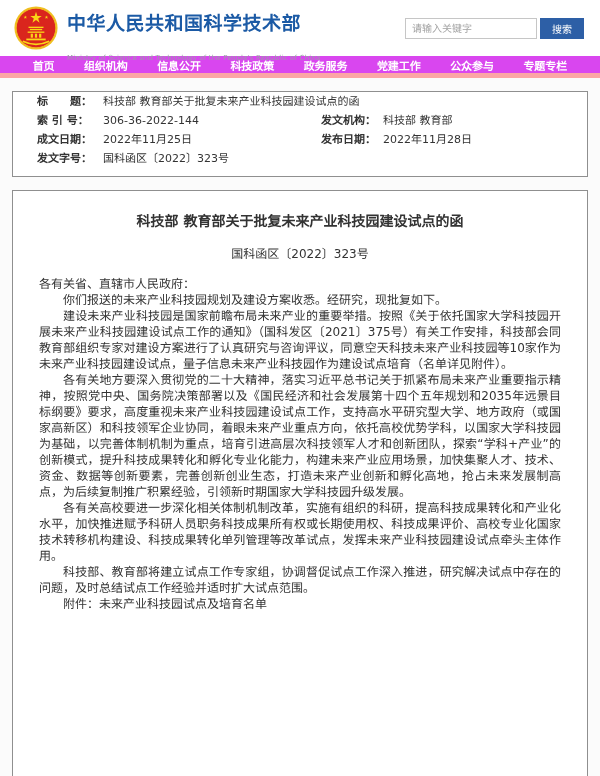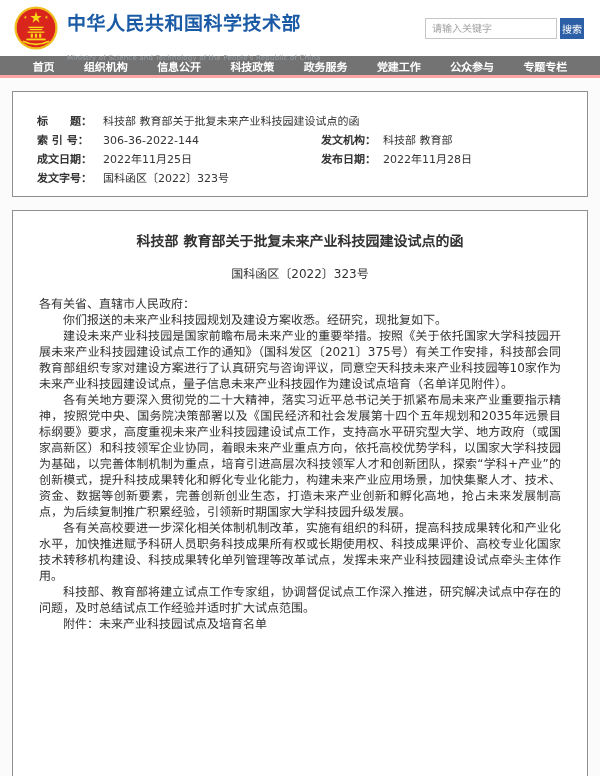--- a/index.html
+++ b/index.html
@@ -21,39 +21,39 @@
   .site-title { color:#1b5aa5; font-size:19px; font-weight:bold; letter-spacing:0.5px; line-height:1.1;margin-top:19px; }
   .site-subtitle { color:#9aa0a6; font-size:7px; margin-top:20px; letter-spacing:0.2px; }
   .search { display:flex; align-items:center; }
   .search input {
     width:132px; height:21px; border:1px solid #c6c6c6; background:#fff;
     font-size:10px; padding:0 6px; color:#333; outline:none;
     font-family:Liberation Sans, sans-serif;
   }
   .search input::placeholder { color:#a3a3a3; }
   .search button {
-    height:21px; width:24px; margin-left:3px; border:none; cursor:pointer;
+    height:21px; width:44px; margin-left:3px; border:none; cursor:pointer;
     background:#2d5fa6; color:#fff; font-size:10px;
     font-family:"DejaVu Sans","Liberation Sans",sans-serif;
   }
   
   .main-nav {
-    height:22px; background:#737373; border-bottom:3px solid #fca5a5;
+    height:22px; background:#d946ef; border-bottom:5px solid #fca5a5;
     display:flex; align-items:center; justify-content:space-around;
     padding:0 18px;
   }
   .main-nav a {
     color:#ffffff; font-size:11px; font-weight:bold; text-decoration:none;
     white-space:nowrap; cursor:pointer;
   }
   
   main { padding:13px 12px 0; }
   .meta-box {
     background:#fff; border:1px solid #8f8f8f;
-    padding:23px 10px 10px 24px; margin-bottom:13px;
+    padding:3px 10px 10px 24px; margin-bottom:13px;
   }
   .meta-grid {
     display:grid; grid-template-columns:66px 218px 62px 1fr;
     row-gap:5px; font-size:11px; line-height:14px;
   }
   .meta-label { font-weight:bold; white-space:nowrap; }
   .meta-value { color:#333; }
   .span3 { grid-column:2 / 5; }
   .doc-box {
     background:#fff; border:1px solid #8f8f8f;

